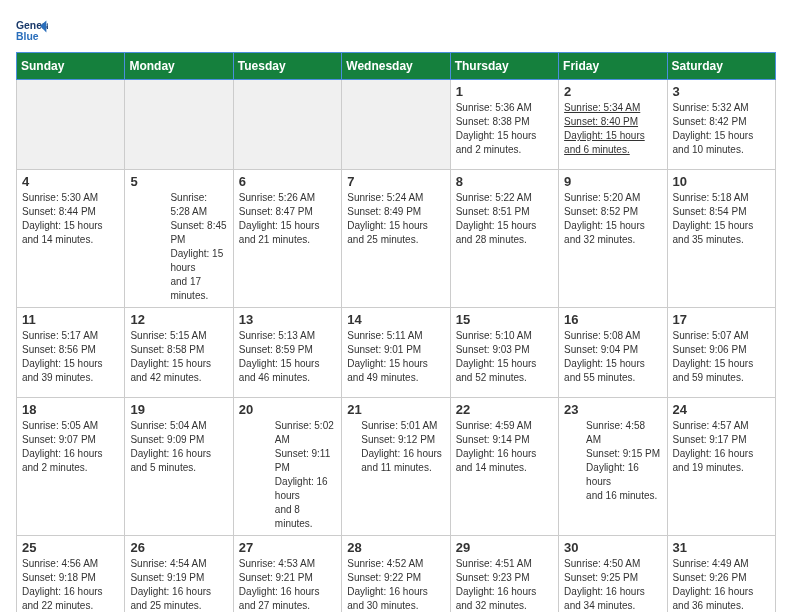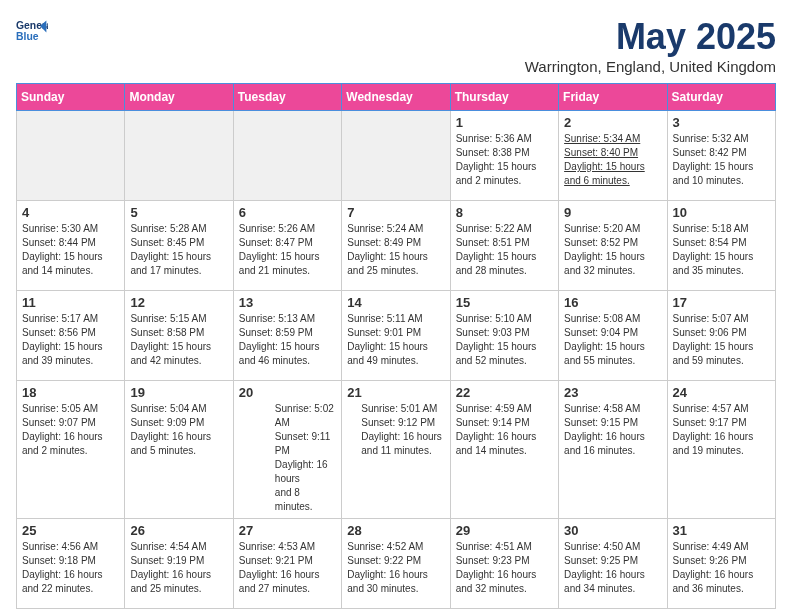--- a/index.html
+++ b/index.html
@@ -36,21 +36,21 @@
     .location {
       font-size: 15px;
       color: #333;
     }
     .calendar {
       width: 100%;
       border-collapse: collapse;
       border: 1px solid #ccc;
     }
     .calendar th {
-      background-color: #ec4899;
+      background-color: #15803d;
       color: #fff;
       font-size: 12px;
       font-weight: bold;
       padding: 6px 4px;
       text-align: left;
       border: 1px solid #4a8edd;
     }
     .calendar td {
       border: 1px solid #ccc;
       vertical-align: top;
@@ -79,24 +79,20 @@
 </head>
 <body>
 
 <div class="header">
   <div class="logo">
     <svg class="logo-icon" viewBox="0 0 40 34" xmlns="http://www.w3.org/2000/svg">
       <text x="0" y="16" font-family="Arial" font-size="13" font-weight="bold" fill="#1a3a6b">General</text>
       <text x="0" y="30" font-family="Arial" font-size="13" font-weight="bold" fill="#2a6ebb">Blue</text>
       <polygon points="30,12 38,5 38,20" fill="#2a6ebb"></polygon>
     </svg>
-  </div>
-  <div class="title-block">
-    <div class="month-title">May 2025</div>
-    <div class="location">Warrington, England, United Kingdom</div>
   </div>
 </div>
 
 <table class="calendar">
   <thead>
     <tr>
     <th>Sunday</th>
         <th>Monday</th>
         <th>Tuesday</th>
         <th>Wednesday</th>
@@ -136,21 +132,21 @@
       <tr>
         <td>
           <div class="day-num">4</div>
           <div class="day-info" style="white-space: pre-line;">Sunrise: 5:30 AM
 Sunset: 8:44 PM
 Daylight: 15 hours
 and 14 minutes.</div>
         </td>
         <td>
           <div class="day-num">5</div>
-          <div class="day-info" style="white-space: pre-line;">Sunrise: 5:28 AM
+          <div class="day-info" style="white-space: pre-line; margin-left: 40px;">Sunrise: 5:28 AM
 Sunset: 8:45 PM
 Daylight: 15 hours
 and 17 minutes.</div>
         </td>
         <td>
           <div class="day-num">6</div>
           <div class="day-info" style="white-space: pre-line;">Sunrise: 5:26 AM
 Sunset: 8:47 PM
 Daylight: 15 hours
 and 21 minutes.</div>
@@ -266,21 +262,21 @@
         </td>
         <td>
           <div class="day-num">22</div>
           <div class="day-info" style="white-space: pre-line;">Sunrise: 4:59 AM
 Sunset: 9:14 PM
 Daylight: 16 hours
 and 14 minutes.</div>
         </td>
         <td>
           <div class="day-num">23</div>
-          <div class="day-info" style="white-space: pre-line;">Sunrise: 4:58 AM
+          <div class="day-info" style="white-space: pre-line; margin-left: 22px;">Sunrise: 4:58 AM
 Sunset: 9:15 PM
 Daylight: 16 hours
 and 16 minutes.</div>
         </td>
         <td>
           <div class="day-num">24</div>
           <div class="day-info" style="white-space: pre-line;">Sunrise: 4:57 AM
 Sunset: 9:17 PM
 Daylight: 16 hours
 and 19 minutes.</div>

